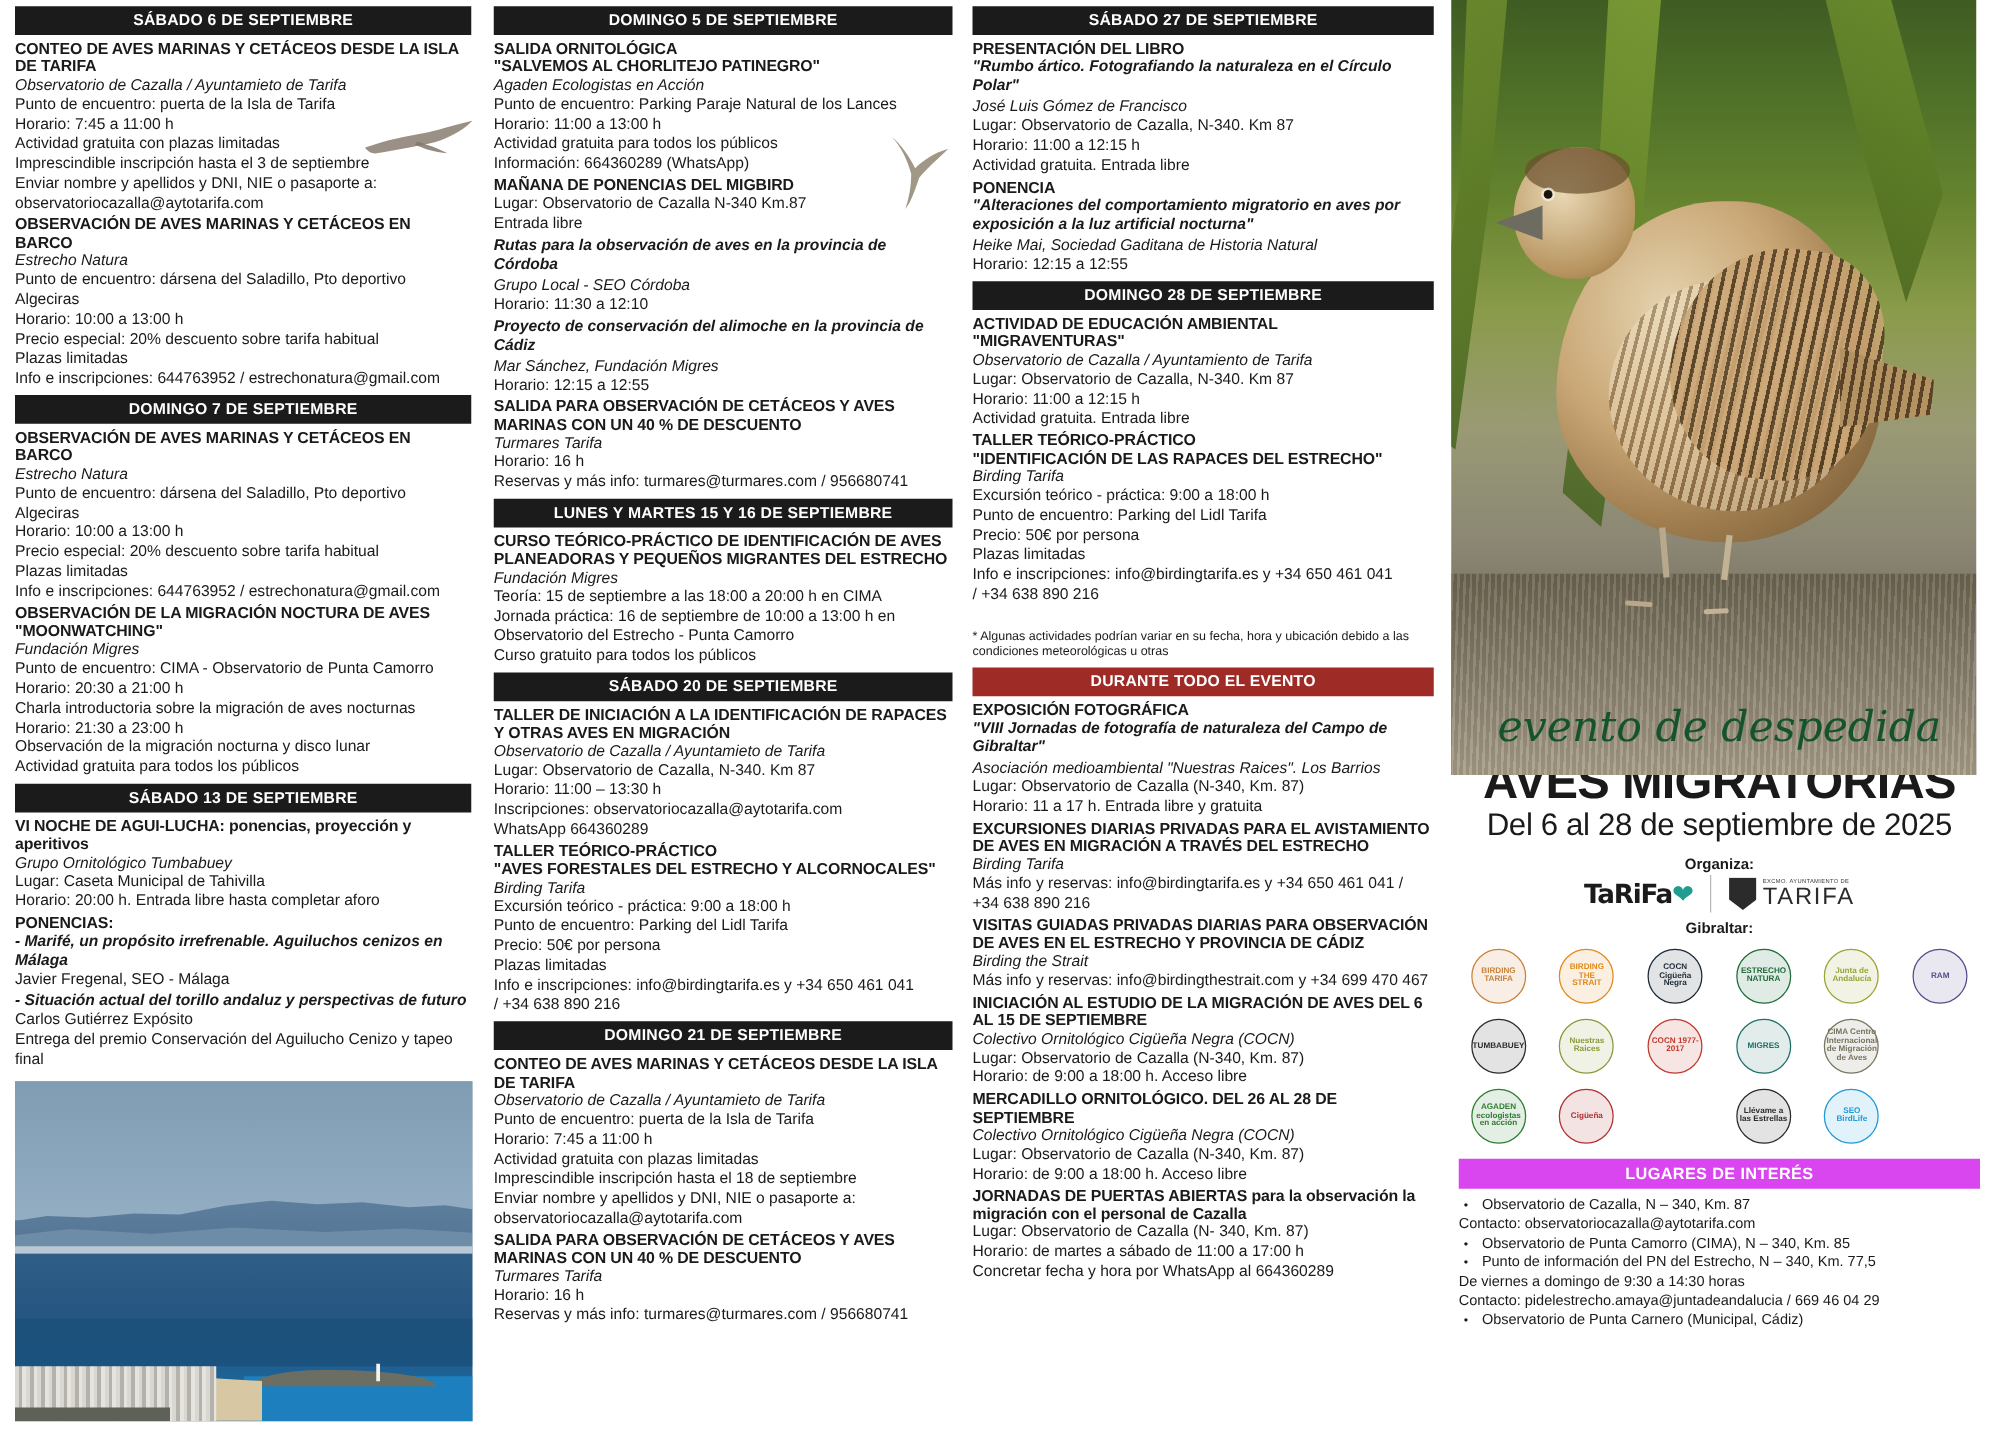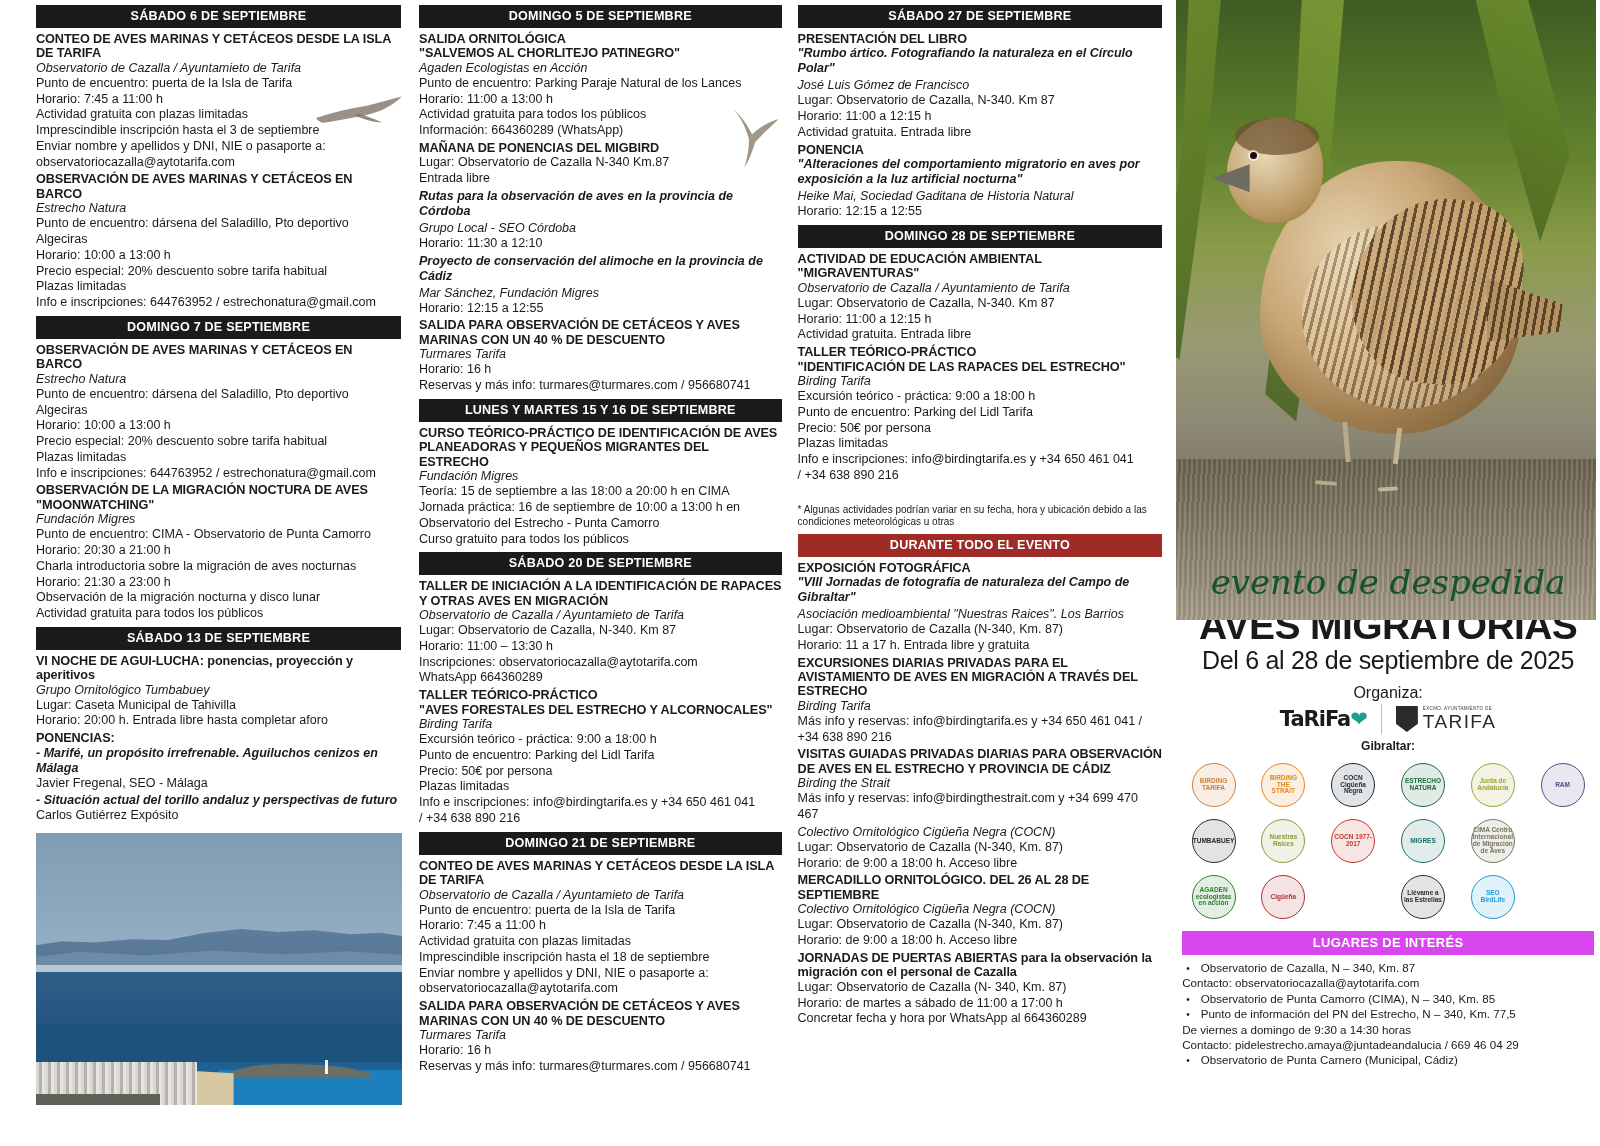--- a/index.html
+++ b/index.html
@@ -9,21 +9,20 @@
     background: #ffffff;
     color: #1a1a1a;
     overflow: hidden;
   }
   .poster {
     position: relative;
     width: 1600px;
     height: 1146px;
     display: flex;
     align-items: flex-start;
-    padding-left: 24px;
   }
   
   .col {
     width: 385px;
     padding: 0 8px;
     position: relative;
   }
   .col.c1 { padding-left: 12px; }
   .col.c2 { padding-left: 10px; }
   .col.c3 { padding-left: 8px; }
@@ -185,21 +184,21 @@
     line-height: 1.0;
     margin-top: 4px;
   }
   .h-sub {
     font-size: 25px;
     text-align: center;
     margin-top: 1px;
     letter-spacing: -.3px;
   }
   .lbl-org {
-    text-align: center; font-weight: normal; font-size: 16px; margin-top: 9px;
+    text-align: center; font-weight: bold; font-size: 12px; margin-top: 9px;
   }
   .lbl-col {
     text-align: center; font-weight: bold; font-size: 12px; margin-top: 5px;
   }
   .org-row {
     display: flex; align-items: center; justify-content: center; gap: 14px;
     margin-top: 2px;
   }
   .logo-tarifa {
     font-family: "DejaVu Sans", sans-serif;
@@ -299,20 +298,21 @@
         <div class="l">Horario: 20:00 h. Entrada libre hasta completar aforo</div>
       </div>
       <div class="ev">
         <div class="t">PONENCIAS:</div>
         <div class="org b">- Marifé, un propósito irrefrenable. Aguiluchos cenizos en Málaga</div>
         <div class="l">Javier Fregenal, SEO - Málaga</div>
       </div>
       <div class="ev">
         <div class="org b">- Situación actual del torillo andaluz y perspectivas de futuro</div>
         <div class="l">Carlos Gutiérrez Expósito</div>
+        <div class="l">Entrega del premio Conservación del Aguilucho Cenizo y tapeo final</div>
       </div>
       <div class="photo">
         <div class="ph-sky"></div>
         <div class="ph-mnt"></div>
         <div class="ph-mnt2"></div>
         <div class="ph-hz"></div>
         <div class="ph-sea"></div>
         <div class="ph-sea2"></div>
         <div class="ph-bay"></div>
         <div class="ph-spit"></div>
@@ -464,20 +464,21 @@
         <div class="t">EXCURSIONES DIARIAS PRIVADAS PARA EL AVISTAMIENTO DE AVES EN MIGRACIÓN A TRAVÉS DEL ESTRECHO</div>
         <div class="org">Birding Tarifa</div>
         <div class="l">Más info y reservas: info@birdingtarifa.es y +34 650 461 041 / +34 638 890 216</div>
       </div>
       <div class="ev">
         <div class="t">VISITAS GUIADAS PRIVADAS DIARIAS PARA OBSERVACIÓN DE AVES EN EL ESTRECHO Y PROVINCIA DE CÁDIZ</div>
         <div class="org">Birding the Strait</div>
         <div class="l">Más info y reservas: info@birdingthestrait.com y +34 699 470 467</div>
       </div>
       <div class="ev">
+        <div class="t">INICIACIÓN AL ESTUDIO DE LA MIGRACIÓN DE AVES DEL 6 AL 15 DE SEPTIEMBRE</div>
         <div class="org">Colectivo Ornitológico Cigüeña Negra (COCN)</div>
         <div class="l">Lugar: Observatorio de Cazalla (N-340, Km. 87)</div>
         <div class="l">Horario: de 9:00 a 18:00 h. Acceso libre</div>
       </div>
       <div class="ev">
         <div class="t">MERCADILLO ORNITOLÓGICO. DEL 26 AL 28 DE SEPTIEMBRE</div>
         <div class="org">Colectivo Ornitológico Cigüeña Negra (COCN)</div>
         <div class="l">Lugar: Observatorio de Cazalla (N-340, Km. 87)</div>
         <div class="l">Horario: de 9:00 a 18:00 h. Acceso libre</div>
       </div>

